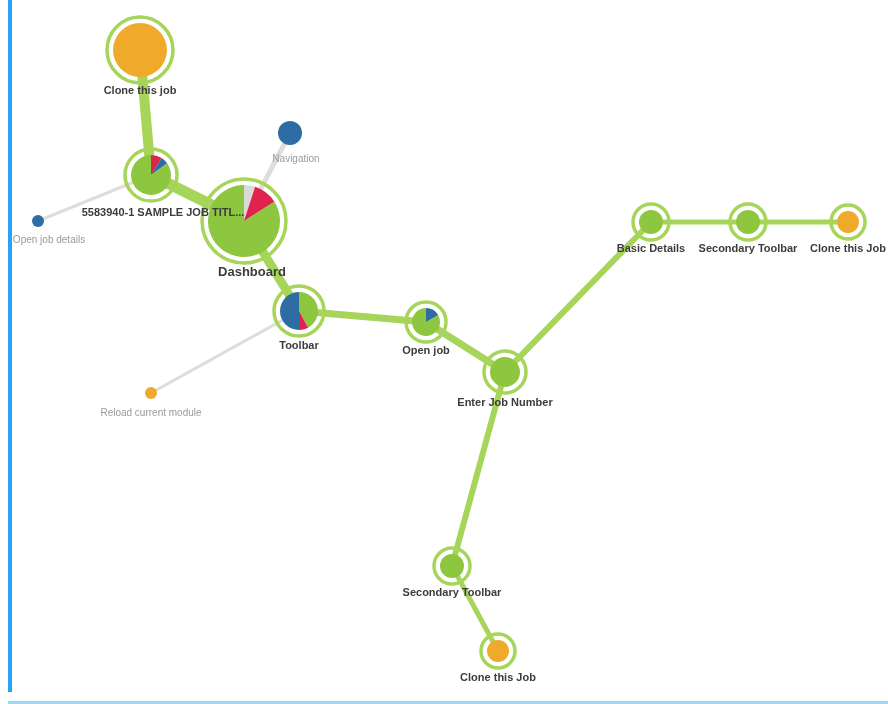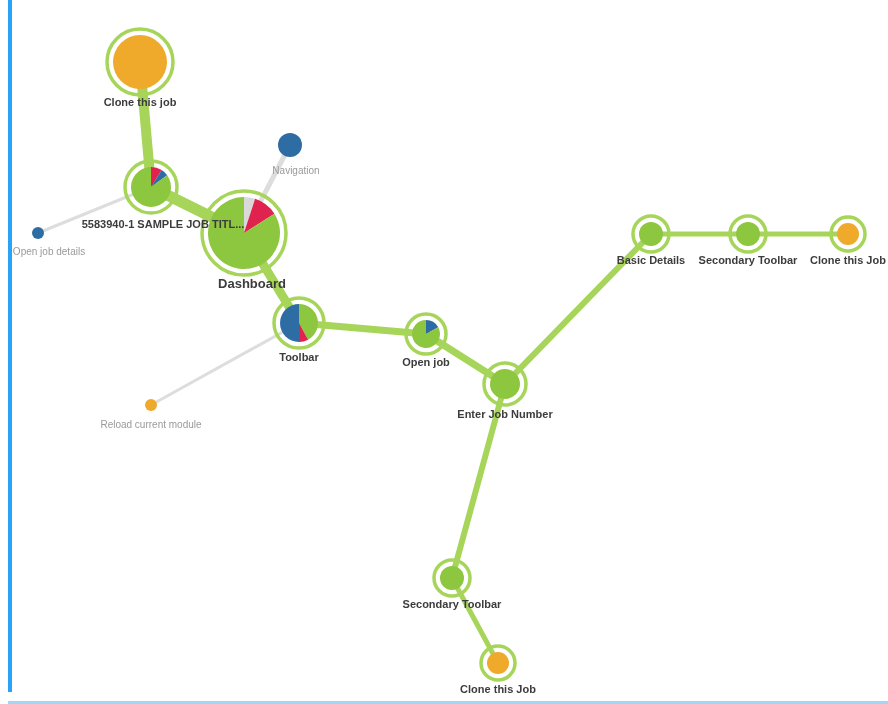--- a/index.html
+++ b/index.html
@@ -33,21 +33,21 @@
     position: absolute;
     left: 8px;
     bottom: 0px;
     width: 880px;
     height: 3px;
     background: #9ed7f7;
   }
   #canvas-wrap {
     position: absolute;
     left: 12px;
-    top: 12px;
+    top: 0;
     width: 716px;
     height: 692px;
   }
   #graph-svg {
     display: block;
     width: 876px;
     height: 692px;
   }
   .node-label {
     font-family: "Liberation Sans", sans-serif;

